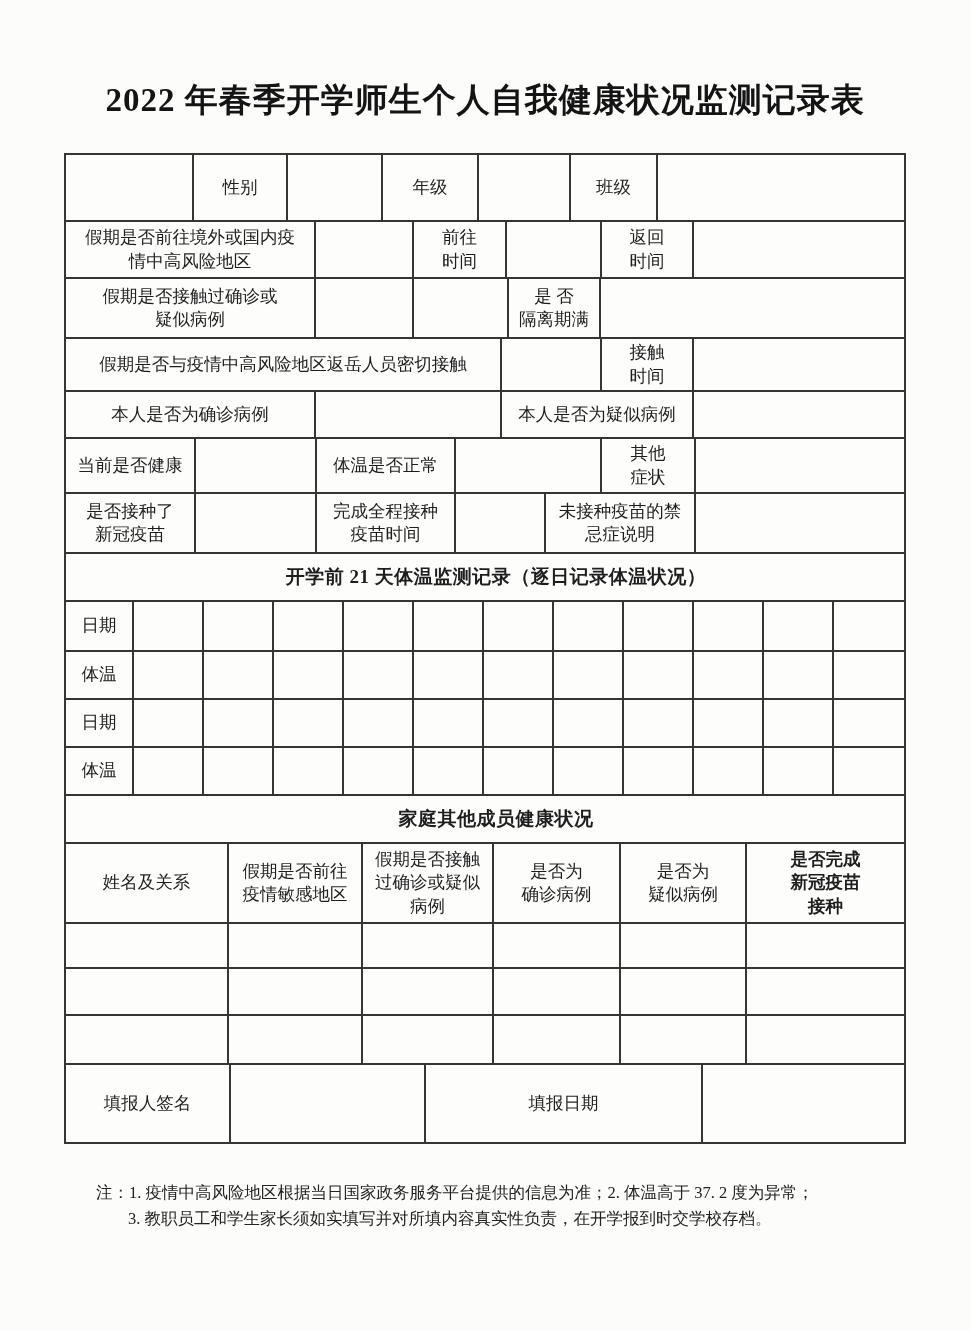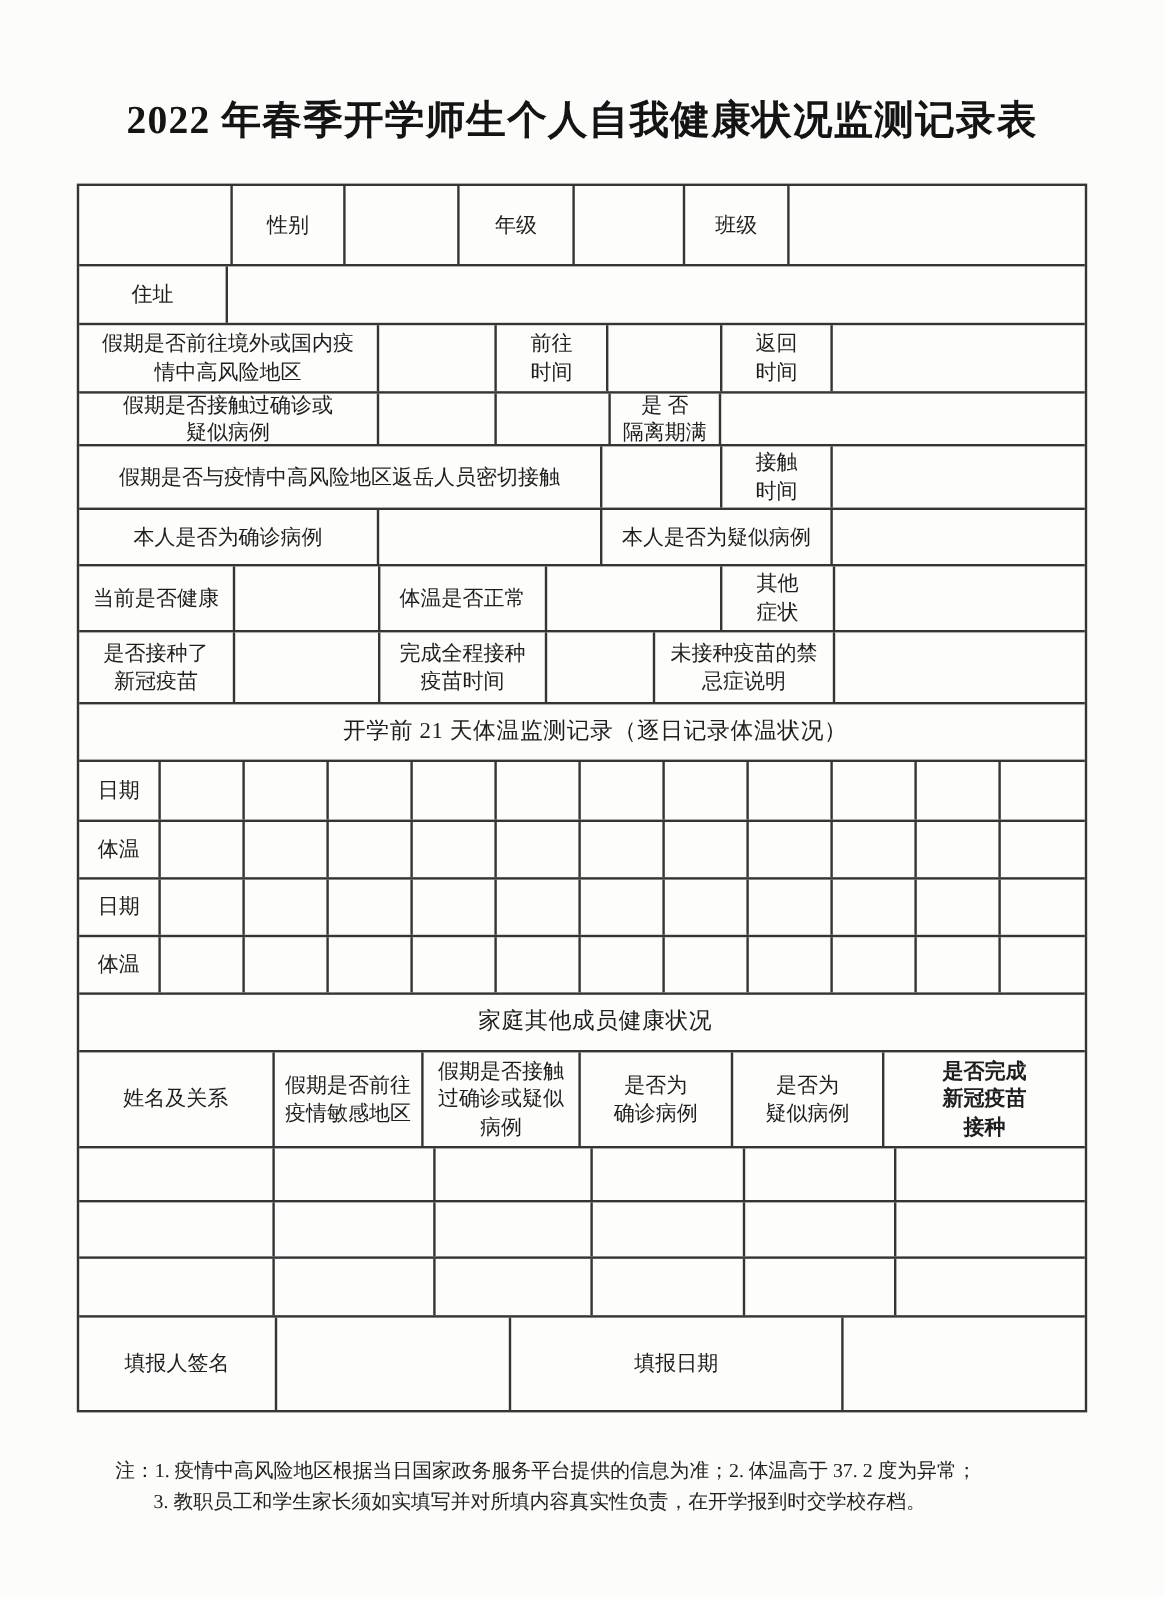--- a/index.html
+++ b/index.html
@@ -46,21 +46,21 @@
     justify-content:center;
     text-align:center;
     white-space:pre-line;
     font-size:17.5px;
     line-height:1.32;
     padding:2px 3px;
     color:#1e1e1e;
   }
   .cell:last-child{border-right:none;flex:1 1 auto;}
   .cell.sect{
-    font-weight:normal;
+    font-weight:bold;
     font-size:19px;
     letter-spacing:0.5px;
     padding-left:25px;
   }
   .notes{
     margin:36px 0 0 96px;
     width:810px;
     font-size:16.5px;
     line-height:1.55;
     color:#222;
@@ -75,36 +75,32 @@
   <div class="table">
       <div class="row" style="height: 67px;">
         <div class="cell input" style="width: 128px;"></div>
         <div class="cell label" style="width: 94px;">性别</div>
         <div class="cell input" style="width: 95px;"></div>
         <div class="cell label" style="width: 96px;">年级</div>
         <div class="cell input" style="width: 92px;"></div>
         <div class="cell label" style="width: 87px;">班级</div>
         <div class="cell input" style="width: 122px;"></div>
       </div>
-      <div class="row" style="height: 49px;">
-        <div class="cell label" style="width: 124px;">住址</div>
-        <div class="cell input" style="width: 714px;"></div>
-      </div>
       <div class="row" style="height: 57px;">
         <div class="cell label" style="width: 250px;">假期是否前往境外或国内疫
 情中高风险地区</div>
         <div class="cell input" style="width: 98px;"></div>
         <div class="cell label" style="width: 93px;">前往
 时间</div>
         <div class="cell input" style="width: 95px;"></div>
         <div class="cell label" style="width: 92px;">返回
 时间</div>
         <div class="cell input" style="width: 210px;"></div>
       </div>
-      <div class="row" style="height: 44px; justify-content: space-between;">
+      <div class="row" style="height: 60px; justify-content: space-between;">
         <div class="cell label" style="width: 250px;">假期是否接触过确诊或
 疑似病例</div>
         <div class="cell input" style="width: 98px;"></div>
         <div class="cell input" style="width: 95px;"></div>
         <div class="cell label" style="width: 92px;">是 否
 隔离期满</div>
         <div class="cell input" style="width: 210px;"></div>
       </div>
       <div class="row" style="height: 53px;">
         <div class="cell label" style="width: 436px;">假期是否与疫情中高风险地区返岳人员密切接触</div>
@@ -196,21 +192,21 @@
         <div class="cell input" style="width: 70px;"></div>
         <div class="cell input" style="width: 70px;"></div>
         <div class="cell input" style="width: 70px;"></div>
         <div class="cell input" style="width: 70px;"></div>
       </div>
       <div class="row" style="height: 48px;">
         <div class="cell sect" style="width: 838px;">家庭其他成员健康状况</div>
       </div>
       <div class="row" style="height: 80px;">
         <div class="cell label" style="width: 163px;">姓名及关系</div>
-        <div class="cell label" style="width: 124px;">假期是否前往
+        <div class="cell label" style="width: 134px;">假期是否前往
 疫情敏感地区</div>
         <div class="cell label" style="width: 131px;">假期是否接触
 过确诊或疑似
 病例</div>
         <div class="cell label" style="width: 127px;">是否为
 确诊病例</div>
         <div class="cell label" style="width: 126px;">是否为
 疑似病例</div>
         <div class="cell label" style="width: 157px; font-weight: bold;">是否完成
 新冠疫苗

